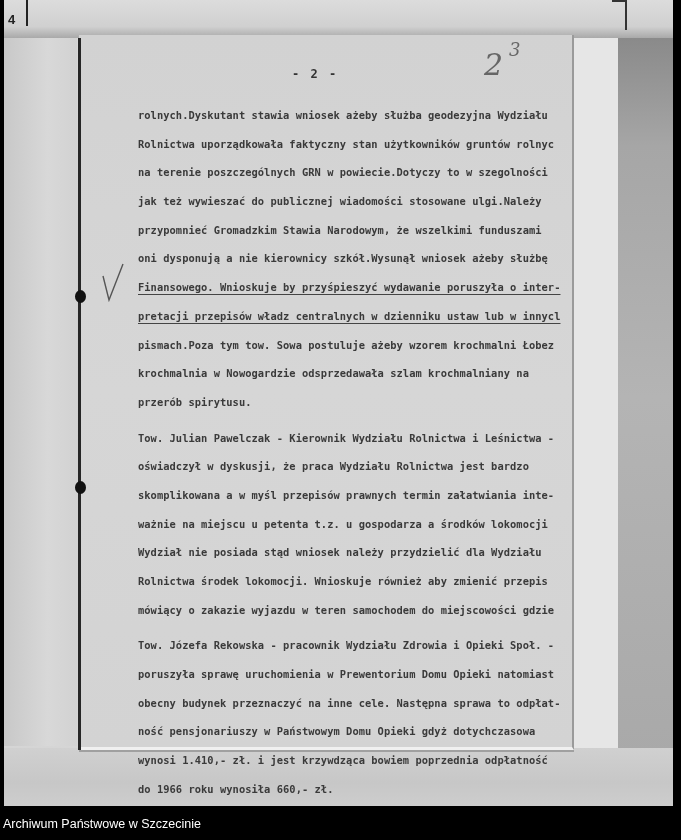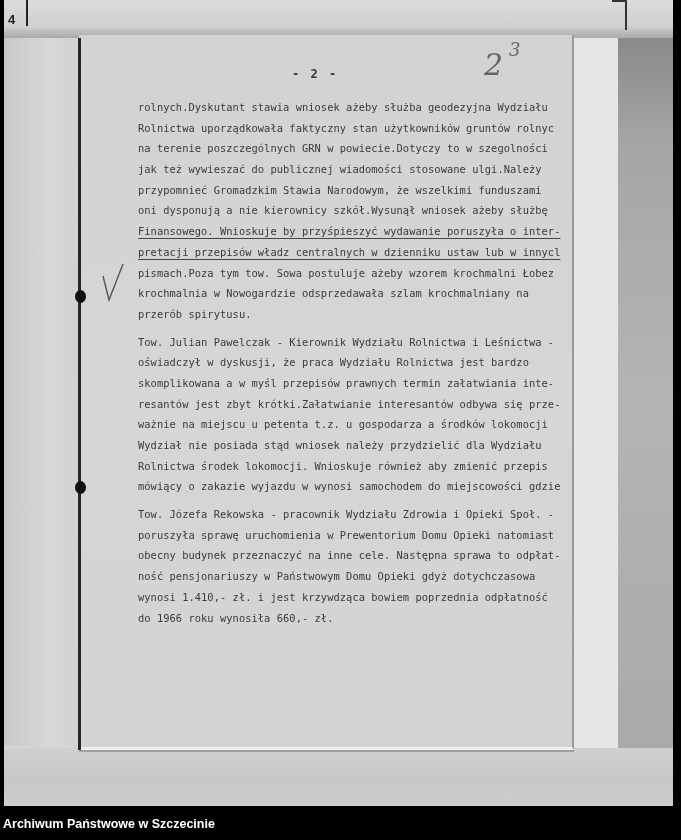--- a/index.html
+++ b/index.html
@@ -60,31 +60,31 @@
       position: absolute; left: 430px; top: 4px; font-family: "DejaVu Serif", serif;
       font-size: 18px; color: #666; font-style: italic;
     }
     .checkmark {
       position: absolute; left: 97px; top: 262px; width: 24px; height: 40px;
     }
     .text-block {
       position: absolute; left: 134px; top: 97px; width: 440px;
     }
     .line {
-      height: 20.7px; line-height: 20.7px; font-size: 10.4px; font-weight: normal;
-      color: #3a3a3a; white-space: nowrap; letter-spacing: 0.05px;
+      height: 20.7px; line-height: 20.7px; font-size: 10.4px; font-weight: bold;
+      color: #3a3a3a; white-space: nowrap; letter-spacing: 0.05px; margin-top: 8px;
     }
     .para-gap { height: 7px; }
     .ul {
       text-decoration: underline; text-decoration-color: #444;
       text-underline-offset: 3px;
     }
     .footer {
       position: absolute; left: 3px; top: 817px; font-family: "Liberation Sans", sans-serif;
-      font-size: 12.5px; color: #fff; font-weight: bold;
+      font-size: 12.5px; color: #fff; font-weight: normal;
     }
   </style>
 </head>
 <body>
 
 <div class="scan">
   <div class="top-strip"></div>
   <span class="frame-num">4</span>
   <div class="frame-tick-left"></div>
   <div class="frame-tick-right"></div>
@@ -120,25 +120,24 @@
     <div class="line">oni  dysponują a nie kierownicy szkół.Wysunął wniosek ażeby służbę</div>
     <div class="line ul">Finansowego. Wnioskuje by przyśpieszyć wydawanie poruszyła o inter-</div>
     <div class="line ul">pretacji przepisów władz centralnych w dzienniku ustaw lub w innycl</div>
     <div class="line">pismach.Poza tym tow. Sowa postuluje ażeby wzorem krochmalni Łobez</div>
     <div class="line">krochmalnia w Nowogardzie odsprzedawała szlam krochmalniany na</div>
     <div class="line">przerób spirytusu.</div>
     <div class="para-gap"></div>
     <div class="line">Tow. Julian Pawelczak - Kierownik Wydziału Rolnictwa i Leśnictwa -</div>
     <div class="line">oświadczył w dyskusji, że praca Wydziału Rolnictwa jest bardzo</div>
     <div class="line">skomplikowana a w myśl przepisów prawnych termin załatwiania inte-</div>
-    <div class="line">resantów jest zbyt krótki.Załatwianie interesantów odbywa się prze-</div>
     <div class="line">ważnie na miejscu u petenta t.z. u gospodarza a środków lokomocji</div>
     <div class="line">Wydział nie posiada stąd wniosek należy przydzielić dla Wydziału</div>
     <div class="line">Rolnictwa środek lokomocji. Wnioskuje również aby zmienić przepis</div>
-    <div class="line">mówiący o zakazie wyjazdu w wynosi samochodem do miejscowości gdzie</div>
+    <div class="line">mówiący o zakazie wyjazdu w teren samochodem do miejscowości gdzie</div>
     <div class="para-gap"></div>
     <div class="line">Tow. Józefa Rekowska - pracownik Wydziału Zdrowia i Opieki Społ. -</div>
     <div class="line">poruszyła sprawę uruchomienia w Prewentorium Domu Opieki natomiast</div>
     <div class="line">obecny budynek przeznaczyć na inne cele. Następna sprawa to odpłat-</div>
     <div class="line">ność pensjonariuszy w Państwowym Domu Opieki gdyż dotychczasowa</div>
     <div class="line">wynosi 1.410,- zł. i jest krzywdząca bowiem poprzednia odpłatność</div>
     <div class="line">do 1966 roku wynosiła 660,- zł.</div>
   </div>
 </div>
 

